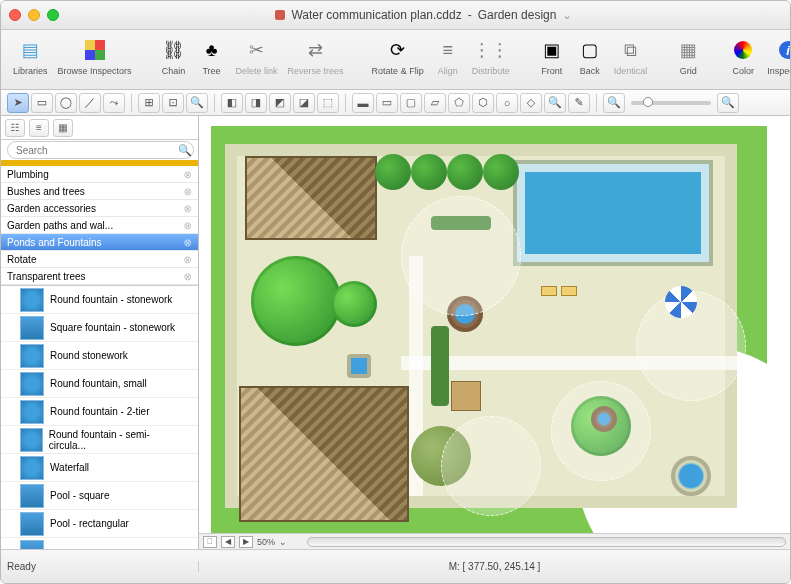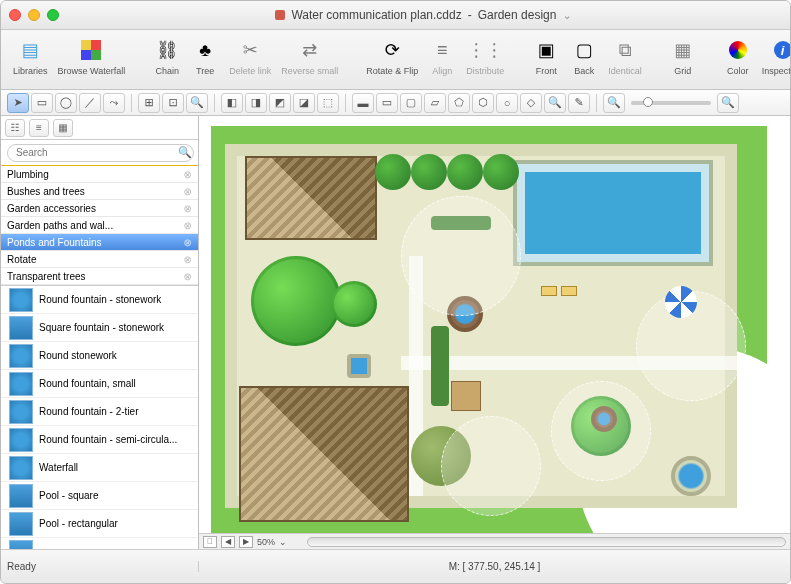--- a/index.html
+++ b/index.html
@@ -23,30 +23,30 @@
 .subbar { height: 26px; background: linear-gradient(#fdfdfd,#f0f0f0); border-bottom: 1px solid #c3c3c3; display: flex; align-items: center; padding: 0 6px; gap: 2px; }
 .sb-btn { width: 22px; height: 20px; border: 1px solid #ccc; background: linear-gradient(#fff,#eee); border-radius: 3px; display: flex; align-items: center; justify-content: center; font-size: 11px; color: #555; cursor: pointer; }
 .sb-btn.sel { background: linear-gradient(#d0e4ff,#a8c8f0); border-color: #7aa8d8; }
 .sb-sep { width: 1px; height: 18px; background: #ccc; margin: 0 4px; }
 .zoom-slider { width: 80px; height: 4px; background: #ccc; border-radius: 2px; position: relative; margin: 0 4px; }
 .zoom-thumb { width: 10px; height: 10px; background: #fff; border: 1px solid #888; border-radius: 50%; position: absolute; top: -4px; left: 12px; }
 .body { flex: 1; display: flex; overflow: hidden; }
 .sidebar { width: 198px; background: #fff; border-right: 1px solid #bfbfbf; display: flex; flex-direction: column; }
 .side-top { height: 24px; border-bottom: 1px solid #ccc; display: flex; align-items: center; padding: 0 4px; gap: 4px; }
 .side-top .mini { width: 20px; height: 18px; border: 1px solid #ccc; border-radius: 3px; background: linear-gradient(#fff,#eee); font-size: 10px; display: flex; align-items: center; justify-content: center; color: #666; }
-.search-row { height: 26px; border-bottom: 1px solid #eab308; display: flex; align-items: center; padding: 0 6px; }
+.search-row { height: 26px; border-bottom: 6px solid #eab308; display: flex; align-items: center; padding: 0 6px; }
 .search-in { flex: 1; height: 18px; border: 1px solid #ccc; border-radius: 9px; font-size: 10px; padding: 0 18px 0 8px; color: #888; background: #fff; }
 .search-ic { margin-left: -16px; color: #999; font-size: 11px; }
 .cat-list { border-bottom: 1px solid #ccc; }
 .cat-row { height: 17px; display: flex; align-items: center; padding: 0 6px; font-size: 10px; border-bottom: 1px solid #e8e8e8; cursor: pointer; justify-content: space-between; }
 .cat-row.sel { background: linear-gradient(#7ab6ff,#4a8ae0); color: #fff; }
 .cat-x { color: #bbb; font-size: 10px; }
 .cat-row.sel .cat-x { color: #cfe4ff; }
 .stencils { flex: 1; overflow: hidden; }
-.sten-row { height: 28px; display: flex; align-items: center; padding: 0 8px; font-size: 10px; border-bottom: 1px solid #eee; gap: 6px; cursor: pointer; }
+.sten-row { height: 28px; display: flex; align-items: center; padding: 0 19px; font-size: 10px; border-bottom: 1px solid #eee; gap: 6px; cursor: pointer; }
 .sten-thumb { width: 24px; height: 24px; border: 1px solid #88b8dd; background: radial-gradient(circle, #3fa0dd 40%, #2a7bb5 100%); display: flex; align-items: center; justify-content: center; font-size: 9px; color: #fff; }
 .sten-thumb.sq { background: linear-gradient(#4aa0dd,#2a7bb5); }
 .canvas-wrap { flex: 1; display: flex; flex-direction: column; background: #888; position: relative; }
 .canvas { flex: 1; background: #fff; position: relative; overflow: hidden; margin: 0; }
 .plan { position: absolute; left: 12px; top: 10px; width: 556px; height: 410px; }
 .bg-lawn { position: absolute; left: 0; top: 0; right: 0; bottom: 0; background: #7cc850; }
 .corner-curve { position: absolute; right: -60px; bottom: -60px; width: 250px; height: 250px; background: #fff; border-radius: 50%; }
 .border-gray { position: absolute; left: 14px; top: 18px; right: 30px; bottom: 28px; background: #d9dbb8; }
 .inner-light { position: absolute; left: 26px; top: 30px; right: 42px; bottom: 40px; background: #e8e9cc; }
 .pool { position: absolute; right: 54px; top: 34px; width: 200px; height: 106px; background: #c9e5ee; border: 4px solid #a9b89a; }
@@ -102,40 +102,40 @@
   <div class="toolbar">
     <div class="tb-group">
       <div class="tb-btn">
         <div class="tb-icon ic-lib">▤</div>
         <div class="tb-label">Libraries</div>
       </div>
       <div class="tb-btn">
         <div class="tb-icon">
             <div class="ic-browse"></div>
           </div>
-        <div class="tb-label">Browse Waterfall</div>
+        <div class="tb-label">Browse Inspectors</div>
       </div>
     </div>
     <div class="tb-sep"></div>
     <div class="tb-group">
       <div class="tb-btn">
           <div class="tb-icon">⛓</div>
           <div class="tb-label">Chain</div>
         </div>
       <div class="tb-btn">
           <div class="tb-icon">♣</div>
           <div class="tb-label">Tree</div>
         </div>
       <div class="tb-btn dim">
           <div class="tb-icon">✂</div>
           <div class="tb-label">Delete link</div>
         </div>
       <div class="tb-btn dim">
           <div class="tb-icon">⇄</div>
-          <div class="tb-label">Reverse small</div>
+          <div class="tb-label">Reverse trees</div>
         </div>
     </div>
     <div class="tb-sep"></div>
     <div class="tb-group">
       <div class="tb-btn">
           <div class="tb-icon">⟳</div>
           <div class="tb-label">Rotate &amp; Flip</div>
         </div>
       <div class="tb-btn dim">
           <div class="tb-icon">≡</div>

